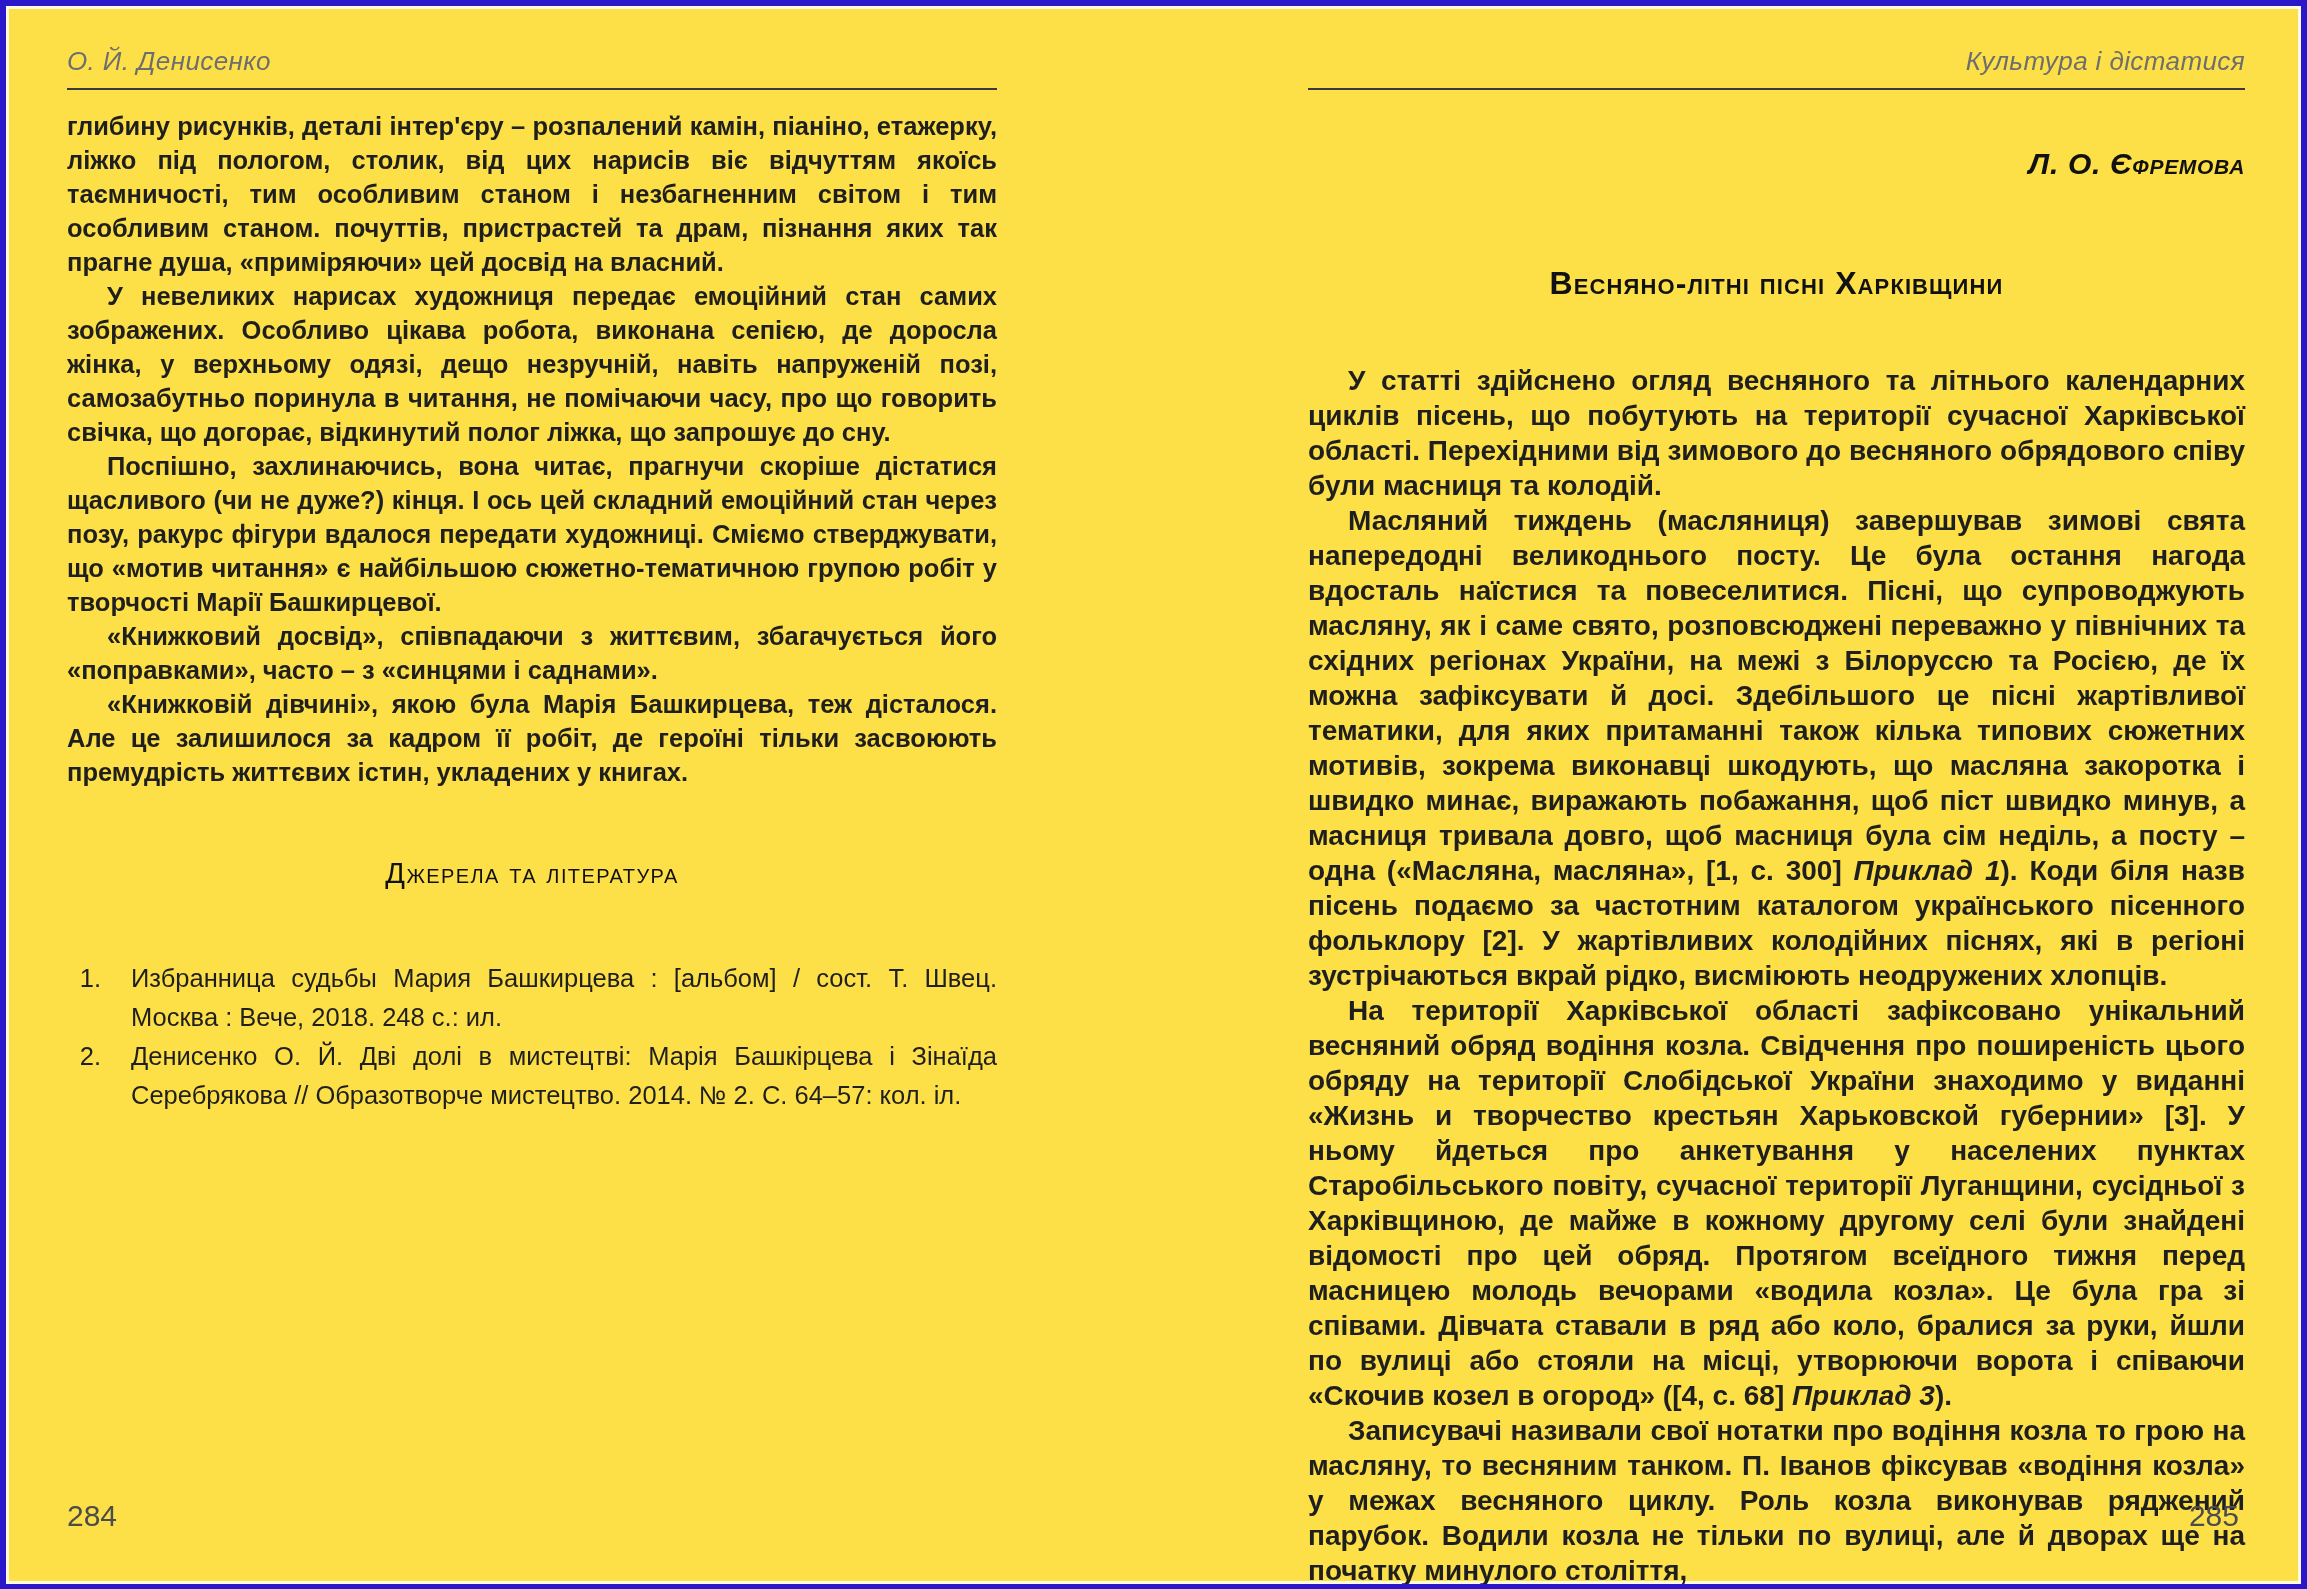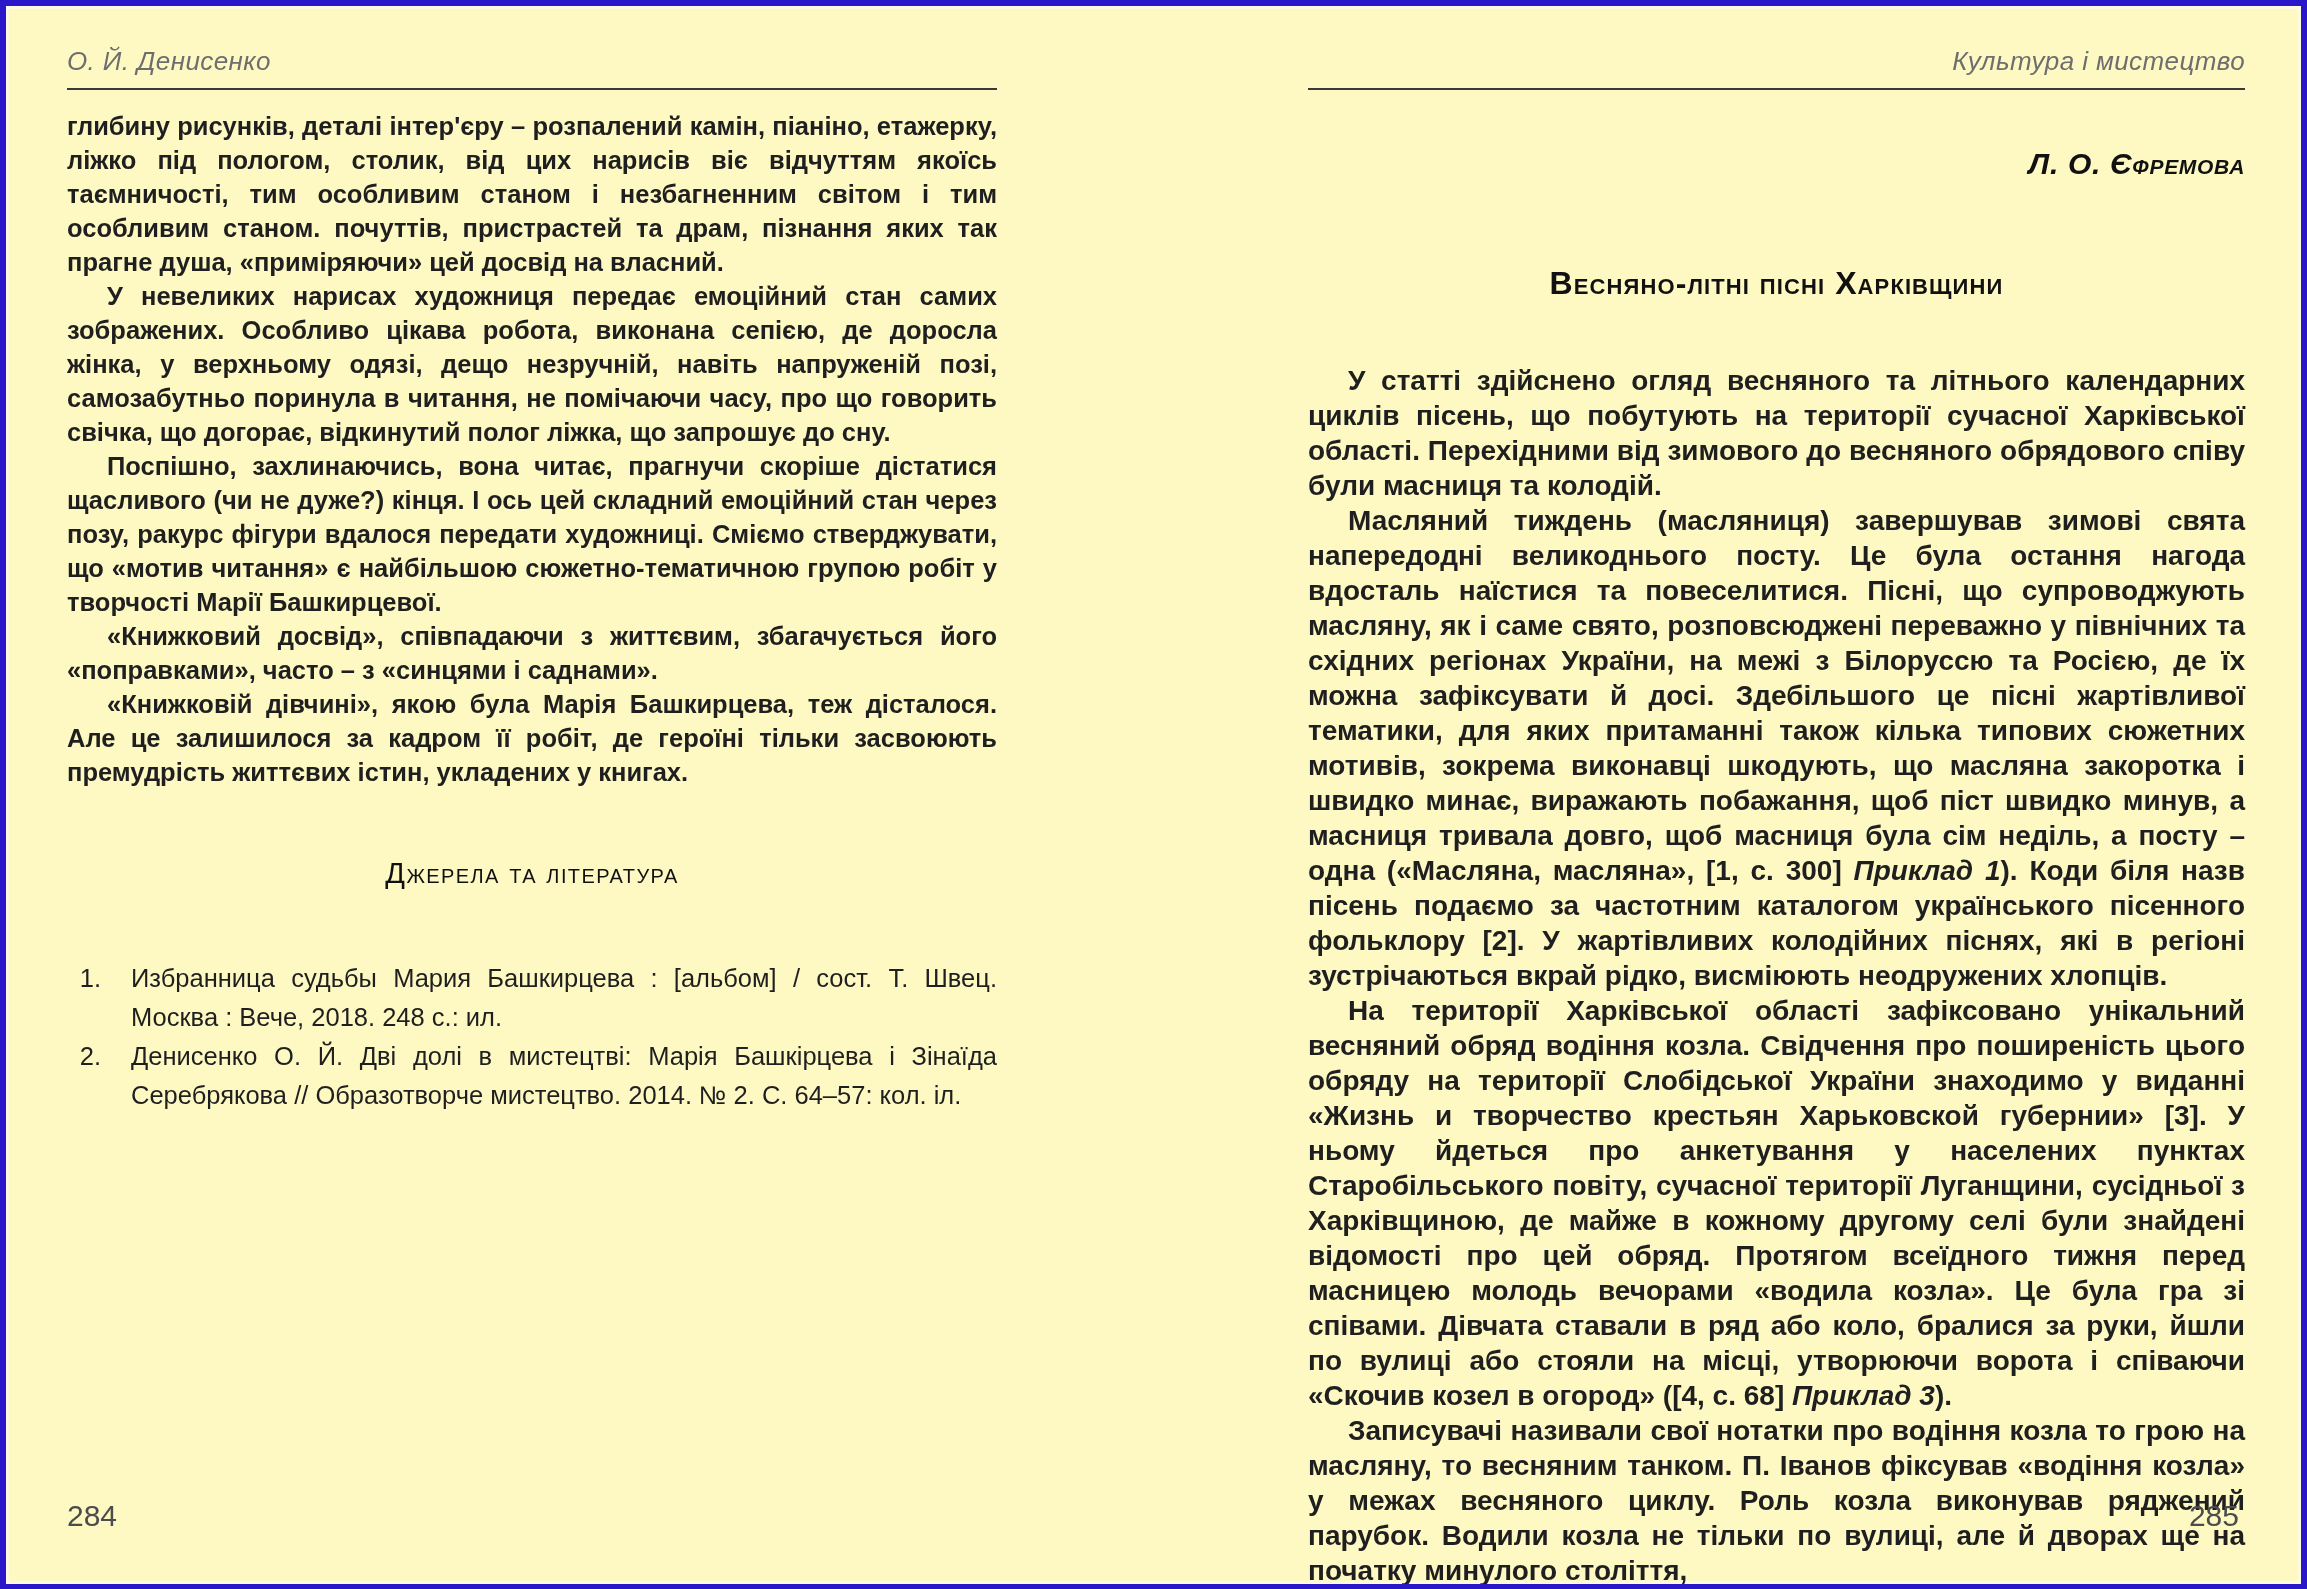--- a/index.html
+++ b/index.html
@@ -1,21 +1,21 @@
 <!DOCTYPE html>
 <html style="font-size:11.3px"><head>
 <meta charset="utf-8">
 <style>
   html, body { margin: 0; padding: 0; background: #e8e8e8; }
   .canvas {
     position: relative;
     width: 2307px;
     height: 1590px;
     box-sizing: border-box;
-    background: #fef9c3;
+    background: #fde047;
     border: 6.4px solid #2a17c9;
     font-family: "Liberation Sans", sans-serif;
     color: #1f1f1f;
     overflow: hidden;
   }
   .inner-edge {
     position: absolute;
     inset: 0;
     border: 3.5px solid #fdfae2;
     pointer-events: none;
@@ -114,21 +114,21 @@
         <p class="para indent"><span>«Книжковій дівчині», якою була Марія Башкирцева, теж дісталося. Але це залишилося за кадром її робіт, де героїні тільки засвоюють премудрість життєвих істин, укладених у книгах.</span></p>
       </div>
     <div class="section-heading">Джерела та література</div>
     <ol class="references">
         <li class="ref"><span class="ref-num">1.</span><span class="ref-text">Избранница судьбы Мария Башкирцева : [альбом] / сост. Т. Швец. Москва : Вече, 2018. 248 с.: ил.</span></li>
         <li class="ref"><span class="ref-num">2.</span><span class="ref-text">Денисенко О. Й. Дві долі в мистецтві: Марія Башкірцева і Зінаїда Серебрякова // Образотворче мистецтво. 2014. № 2. С. 64–57: кол. іл.</span></li>
       </ol>
   </div>
 
   <div class="page page-right">
-    <div class="running-head right">Культура і мистецтво</div>
+    <div class="running-head right">Культура і дістатися</div>
     <div class="author-line">Л. О. Єфремова</div>
     <div class="article-title">Весняно-літні пісні Харківщини</div>
     <div class="body-text">
         <p class="para indent"><span>У статті здійснено огляд весняного та літнього календарних циклів пісень, що побутують на території сучасної Харківської області. Перехідними від зимового до весняного обрядового співу були масниця та колодій.</span></p>
         <p class="para indent"><span>Масляний тиждень (масляниця) завершував зимові свята напередодні великоднього посту. Це була остання нагода вдосталь наїстися та повеселитися. Пісні, що супроводжують масляну, як і саме свято, розповсюджені переважно у північних та східних регіонах України, на межі з Білоруссю та Росією, де їх можна зафіксувати й досі. Здебільшого це пісні жартівливої тематики, для яких притаманні також кілька типових сюжетних мотивів, зокрема виконавці шкодують, що масляна закоротка і швидко минає, виражають побажання, щоб піст швидко минув, а масниця тривала довго, щоб масниця була сім неділь, а посту – одна («Масляна, масляна», [1, с. 300] </span><span class="it">Приклад 1</span><span>). Коди біля назв пісень подаємо за частотним каталогом українського пісенного фольклору [2]. У жартівливих колодійних піснях, які в регіоні зустрічаються вкрай рідко, висміюють неодружених хлопців.</span></p>
         <p class="para indent"><span>На території Харківської області зафіксовано унікальний весняний обряд водіння козла. Свідчення про поширеність цього обряду на території Слобідської України знаходимо у виданні «Жизнь и творчество крестьян Харьковской губернии» [3]. У ньому йдеться про анкетування у населених пунктах Старобільського повіту, сучасної території Луганщини, сусідньої з Харківщиною, де майже в кожному другому селі були знайдені відомості про цей обряд. Протягом всеїдного тижня перед масницею молодь вечорами «водила козла». Це була гра зі співами. Дівчата ставали в ряд або коло, бралися за руки, йшли по вулиці або стояли на місці, утворюючи ворота і співаючи «Скочив козел в огород» ([4, с. 68] </span><span class="it">Приклад 3</span><span>).</span></p>
         <p class="para indent"><span>Записувачі називали свої нотатки про водіння козла то грою на масляну, то весняним танком. П. Іванов фіксував «водіння козла» у межах весняного циклу. Роль козла виконував ряджений парубок. Водили козла не тільки по вулиці, але й дворах ще на початку минулого століття,</span></p>
       </div>
   </div>
 

